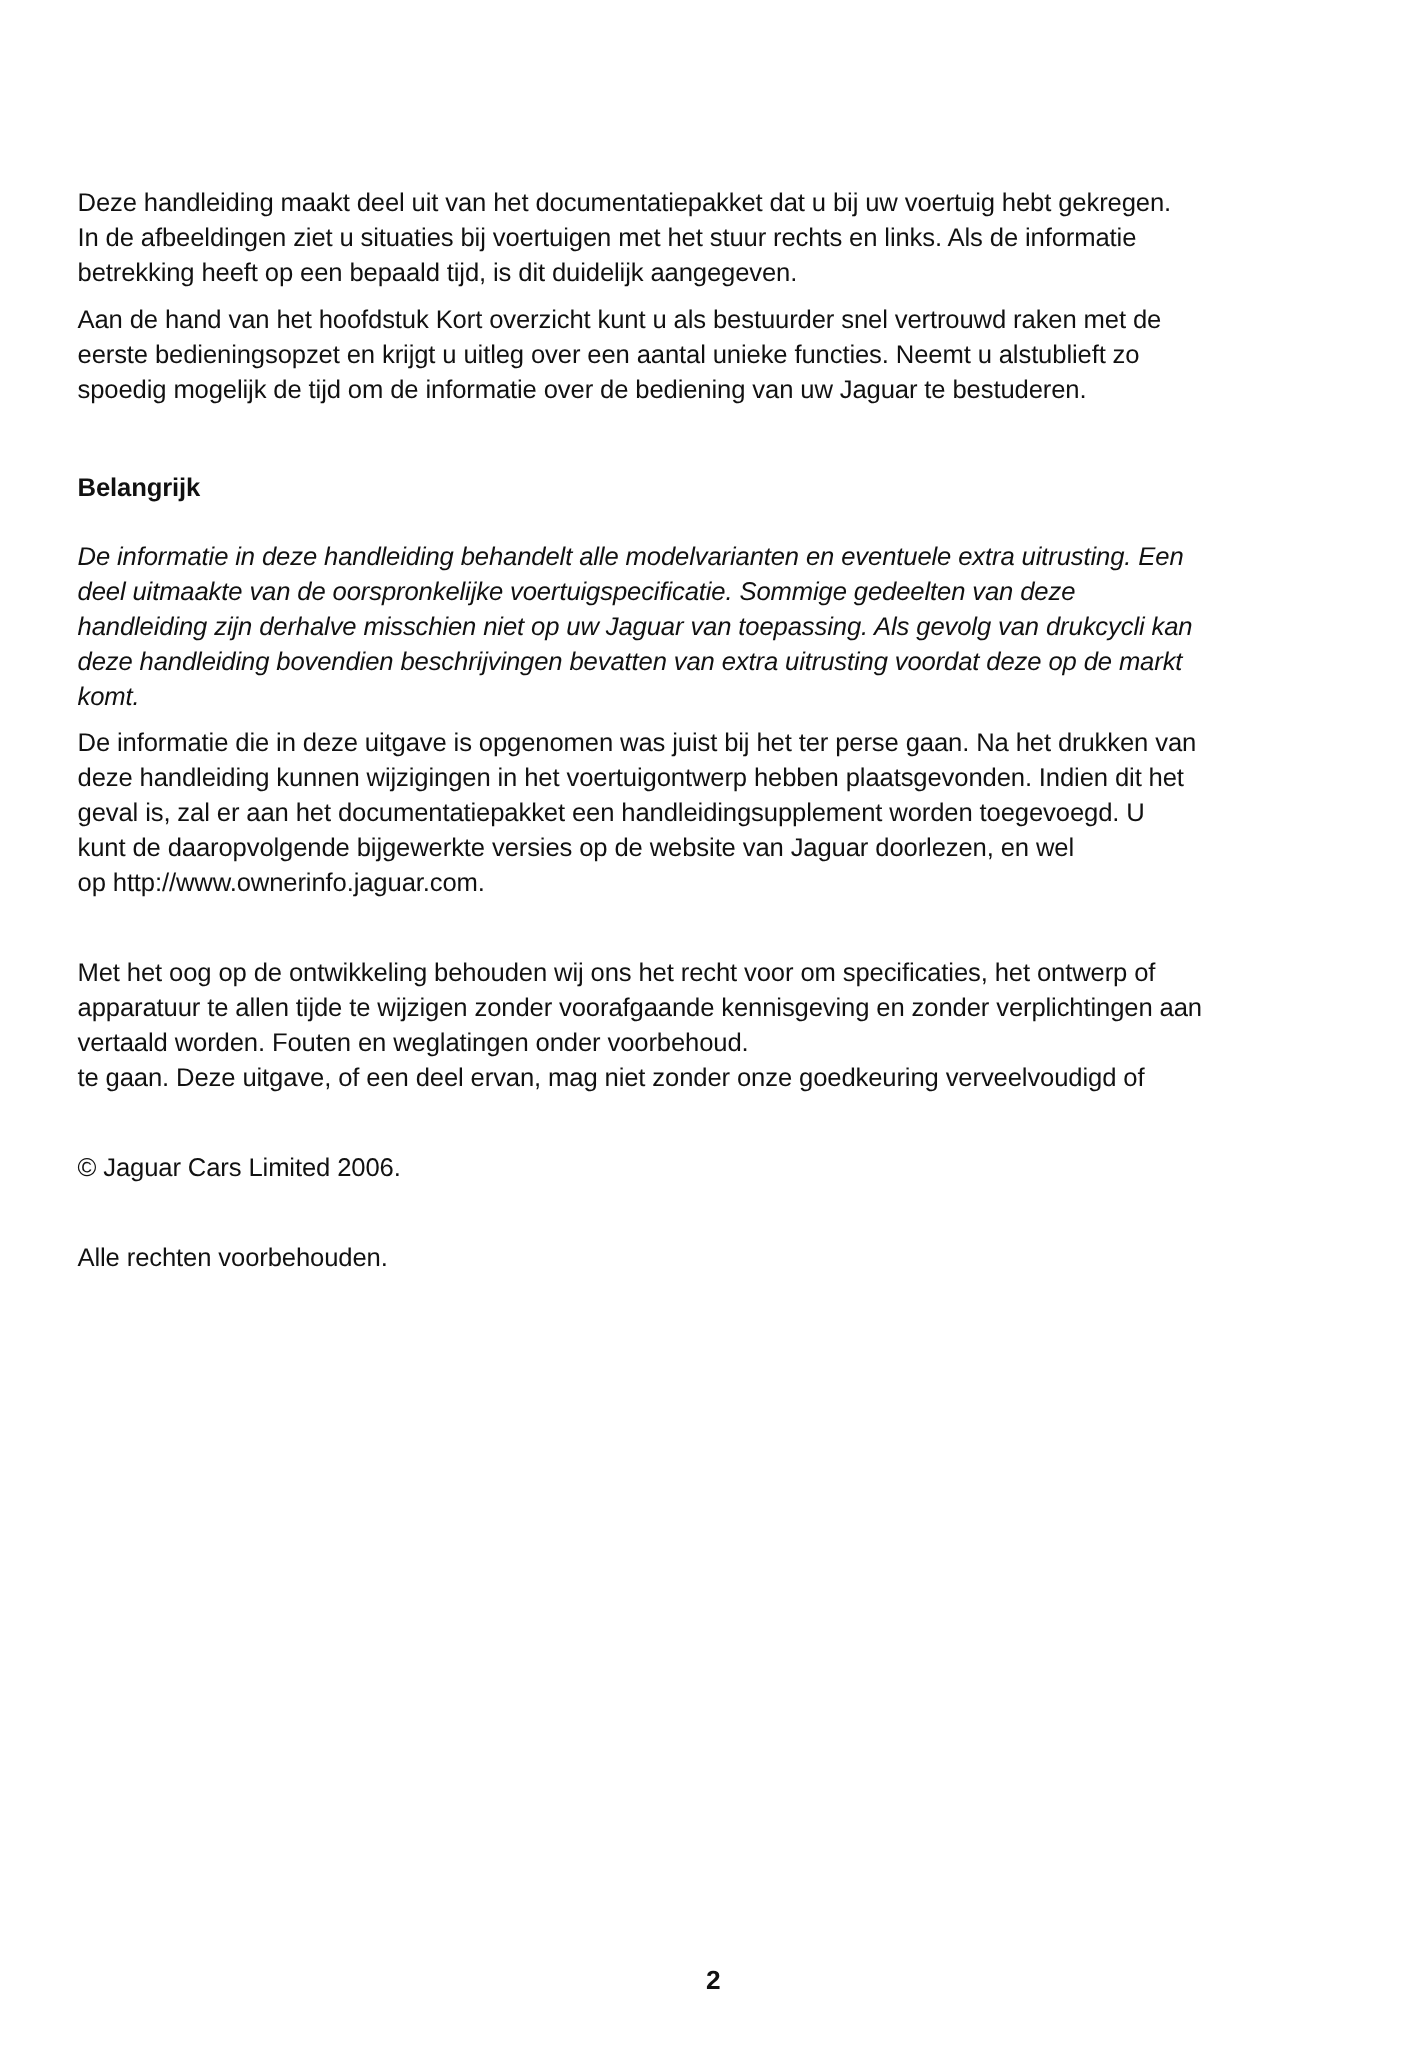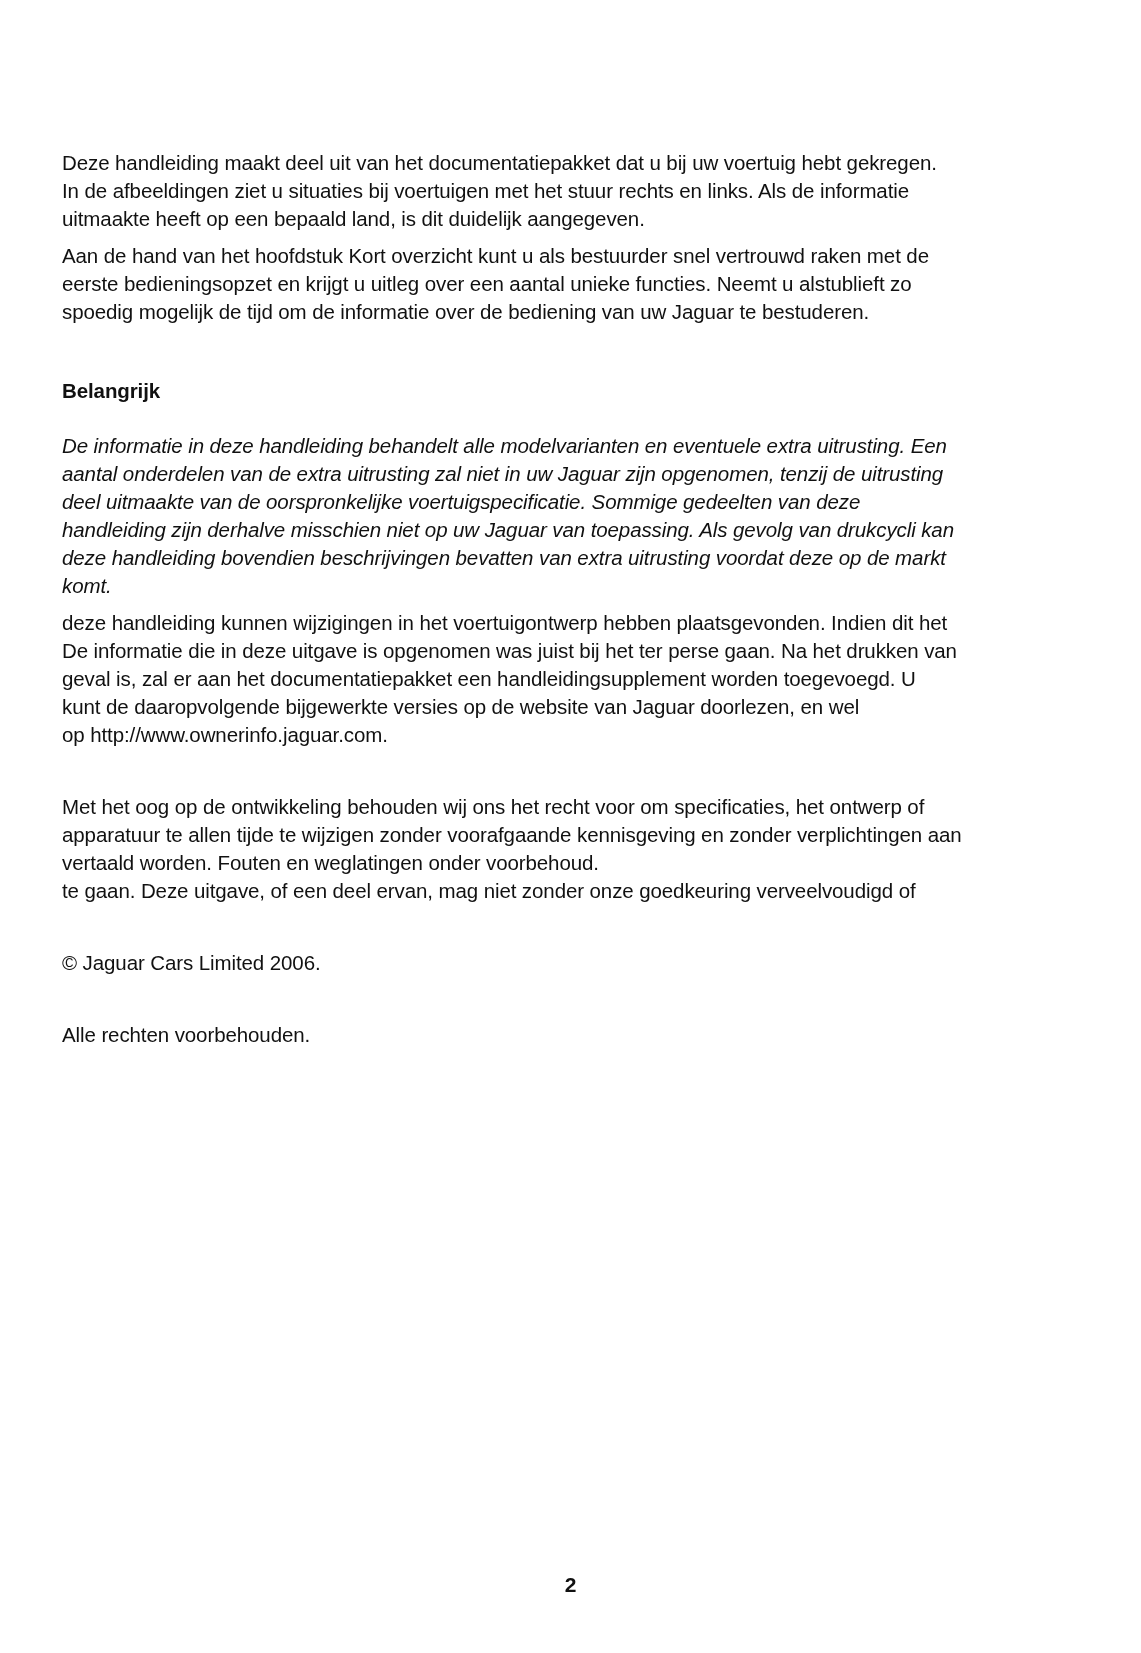--- a/index.html
+++ b/index.html
@@ -50,45 +50,44 @@
     }
   </style>
 </head>
 <body>
 
 <div class="page">
 
   <p class="para">
     <span class="line">Deze handleiding maakt deel uit van het documentatiepakket dat u bij uw voertuig hebt gekregen.</span>
     <span class="line">In de afbeeldingen ziet u situaties bij voertuigen met het stuur rechts en links. Als de informatie</span>
-    <span class="line">uitmaakte heeft op een bepaald land, is dit duidelijk aangegeven.</span>
+    <span class="line">betrekking heeft op een bepaald tijd, is dit duidelijk aangegeven.</span>
   </p>
 
   <p class="para">
     <span class="line"><span>Aan de hand van het hoofdstuk </span><b>Kort overzicht</b><span> kunt u als bestuurder snel vertrouwd raken met de</span></span>
     <span class="line">eerste bedieningsopzet en krijgt u uitleg over een aantal unieke functies. Neemt u alstublieft zo</span>
     <span class="line">spoedig mogelijk de tijd om de informatie over de bediening van uw Jaguar te bestuderen.</span>
   </p>
 
   <div class="gap-lg"></div>
 
   <p class="heading">Belangrijk</p>
 
   <p class="para italic">
     <span class="line">De informatie in deze handleiding behandelt alle modelvarianten en eventuele extra uitrusting. Een</span>
-    <span class="line">aantal onderdelen van de extra uitrusting zal niet in uw Jaguar zijn opgenomen, tenzij de uitrusting</span>
     <span class="line">deel uitmaakte van de oorspronkelijke voertuigspecificatie. Sommige gedeelten van deze</span>
     <span class="line">handleiding zijn derhalve misschien niet op uw Jaguar van toepassing. Als gevolg van drukcycli kan</span>
     <span class="line">deze handleiding bovendien beschrijvingen bevatten van extra uitrusting voordat deze op de markt</span>
     <span class="line">komt.</span>
   </p>
 
   <p class="single">
+    <span class="line">De informatie die in deze uitgave is opgenomen was juist bij het ter perse gaan. Na het drukken van</span>
     <span class="line">deze handleiding kunnen wijzigingen in het voertuigontwerp hebben plaatsgevonden. Indien dit het</span>
-    <span class="line">De informatie die in deze uitgave is opgenomen was juist bij het ter perse gaan. Na het drukken van</span>
     <span class="line">geval is, zal er aan het documentatiepakket een handleidingsupplement worden toegevoegd. U</span>
     <span class="line">kunt de daaropvolgende bijgewerkte versies op de website van Jaguar doorlezen, en wel</span>
     <span class="line"><span>op </span><b>http://www.ownerinfo.jaguar.com</b><span>.</span></span>
   </p>
 
   <div class="gap-xl"></div>
 
   <p class="single">
     <span class="line">Met het oog op de ontwikkeling behouden wij ons het recht voor om specificaties, het ontwerp of</span>
     <span class="line">apparatuur te allen tijde te wijzigen zonder voorafgaande kennisgeving en zonder verplichtingen aan</span>

